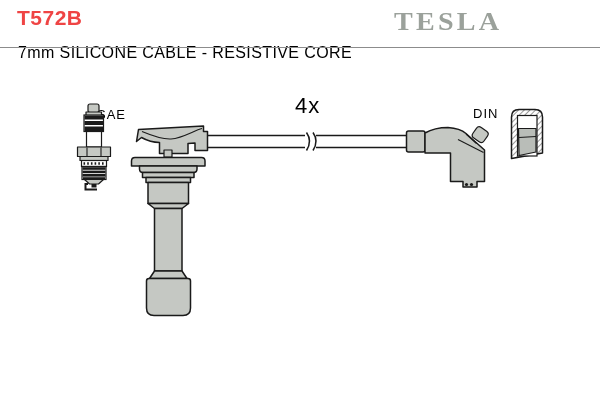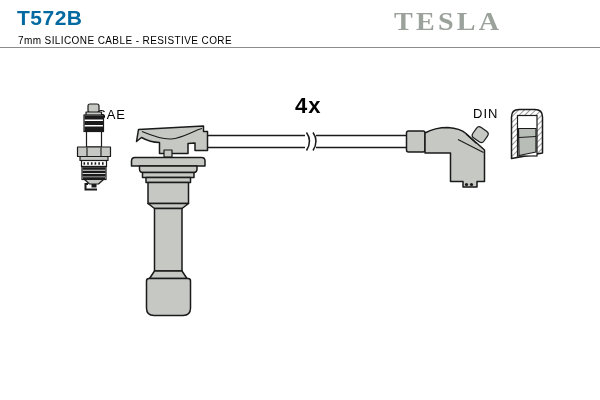--- a/index.html
+++ b/index.html
@@ -11,39 +11,39 @@
     --background:#ffffff;
   }
   *{margin:0;padding:0;box-sizing:border-box;}
   body{font-family:"Liberation Sans",sans-serif;background:#fff;}
   .page{
     position:relative;width:600px;height:400px;background:var(--background);
     overflow:hidden;
   }
   .part-number{
     position:absolute;left:17px;top:6px;
-    font-size:21px;font-weight:bold;color:#0369a1;letter-spacing:0.5px;
+    font-size:21px;font-weight:bold;color:#ef4444;letter-spacing:0.5px;
   }
   .subtitle{
-    position:absolute;left:18px;top:35px;
-    font-size:10px;color:#000;letter-spacing:0.4px;
+    position:absolute;left:18px;top:44px;
+    font-size:16px;color:#000;letter-spacing:0.4px;
   }
   .brand{
     position:absolute;left:394px;top:7px;
     font-family:"Liberation Serif",serif;
     font-size:26px;font-weight:bold;color:var(--brand-gray);
     letter-spacing:3px;transform:scaleX(1.08);transform-origin:left top;
   }
   .divider{
     position:absolute;left:0;top:47px;width:600px;height:1px;
     background:var(--divider);
   }
   .label{position:absolute;color:#000;}
   .label-sae{left:97px;top:107px;font-size:13px;letter-spacing:1px;}
-  .label-qty{left:295px;top:93px;font-size:22px;font-weight:700;letter-spacing:1px;}
+  .label-qty{left:295px;top:93px;font-size:22px;font-weight:400;letter-spacing:1px;}
   .label-din{left:473px;top:106px;font-size:13px;letter-spacing:1px;}
   svg{position:absolute;left:0;top:0;}
   .part{fill:var(--part-fill);stroke:var(--outline);stroke-width:1.5;stroke-linejoin:round;}
   .part-thin{fill:var(--part-fill);stroke:var(--outline);stroke-width:1.2;stroke-linejoin:round;}
   .white-part{fill:#fff;stroke:var(--outline);stroke-width:1.2;}
   .dark{fill:var(--outline);stroke:none;}
   .ln{fill:none;stroke:var(--outline);stroke-width:1.5;}
   .ln-thin{fill:none;stroke:var(--outline);stroke-width:1.1;}
 </style>
 </head>

